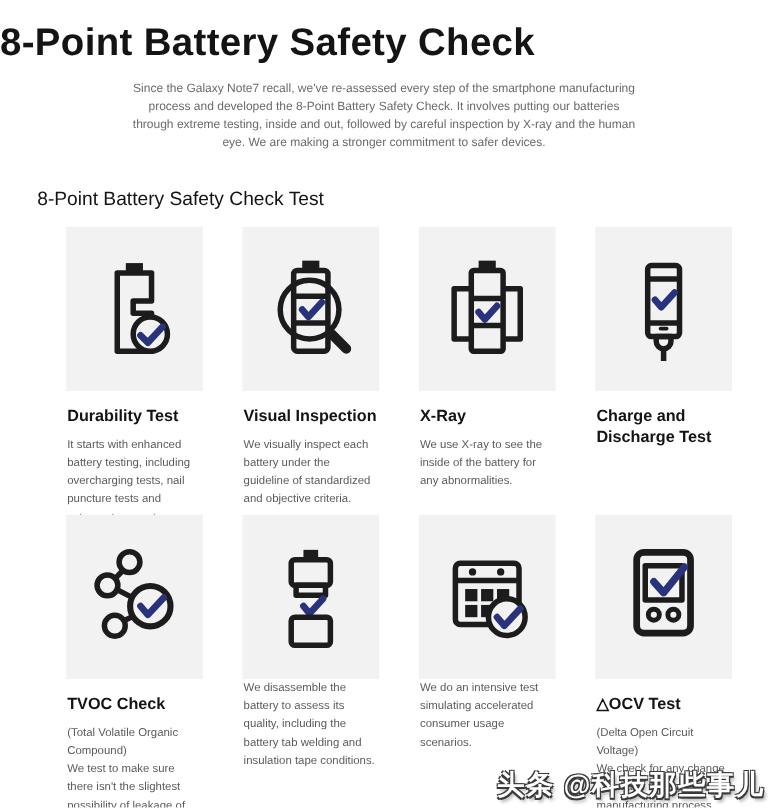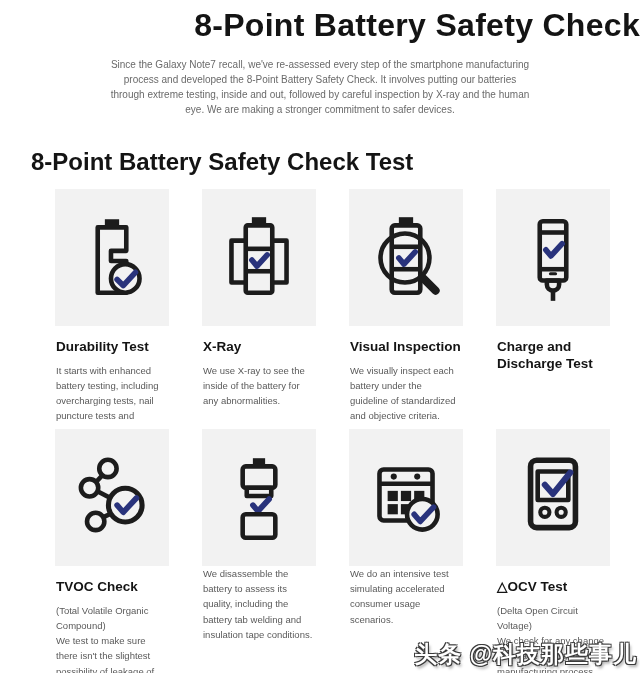--- a/index.html
+++ b/index.html
@@ -8,39 +8,39 @@
   }
   *{box-sizing:border-box;margin:0;padding:0;}
   html,body{width:640px;height:673px;}
   body{
     background:var(--page-bg);
     font-family:"Liberation Sans", sans-serif;
     position:relative;
     overflow:hidden;
   }
   .page-title{
-    margin-top:7px;
-    text-align:right;
+    margin-top:17px;
+    text-align:left;
     font-size:32px;
     font-weight:bold;
     letter-spacing:.3px;
     color:var(--heading-text);
   }
   .intro{
     width:424px;
     margin:13px auto 0;
     text-align:center;
     font-size:10px;
     line-height:1.5;
     color:#6a6a6a;
   }
   .section-heading{
     margin:31px 0 0 31px;
-    font-size:24px;
-    font-weight:bold;
+    font-size:16px;
+    font-weight:normal;
     color:var(--heading-text);
   }
   .grid{
     display:grid;
     grid-template-columns:repeat(4,1fr);
     grid-template-rows:240px auto;
     column-gap:8px;
     padding:0 30px;
     margin-top:13px;
   }
@@ -115,46 +115,46 @@
         <path class="check" d="M55 71 l6 6 l12 -13"></path>
       </svg>
     </div>
     <div class="card-title">Durability Test</div>
     <div class="card-desc">It starts with enhanced battery testing, including overcharging tests, nail puncture tests and extreme temperature stress tests.</div>
   </div>
 
   <div class="card">
     <div class="tile">
       <svg viewBox="0 0 100 100">
-        <rect class="s" x="23" y="33" width="54" height="41"></rect>
-        <rect class="f" x="43" y="10" width="14" height="8"></rect>
-        <rect class="s cw" x="37" y="18" width="26" height="66" rx="2"></rect>
-        <line class="s" x1="37" y1="41" x2="63" y2="41"></line>
-        <line class="s" x1="37" y1="63" x2="63" y2="63"></line>
-        <path class="check" d="M43 52 l5 6 l10 -11"></path>
-      </svg>
-    </div>
-    <div class="card-title">X-Ray</div>
-    <div class="card-desc">We use X-ray to see the inside of the battery for any abnormalities.</div>
-  </div>
-
-  <div class="card">
-    <div class="tile">
-      <svg viewBox="0 0 100 100">
         <rect class="f" x="43" y="10" width="14" height="8"></rect>
         <rect class="s" x="36" y="18" width="28" height="66" rx="3"></rect>
         <line class="s" x1="36" y1="39" x2="64" y2="39"></line>
         <line class="s" x1="36" y1="61" x2="64" y2="61"></line>
         <path class="check" d="M43 50 l5 6 l11 -12"></path>
         <circle class="s" cx="49" cy="50" r="24"></circle>
         <line class="s handle" x1="67" y1="70" x2="79" y2="82"></line>
       </svg>
     </div>
     <div class="card-title">Visual Inspection</div>
     <div class="card-desc">We visually inspect each battery under the guideline of standardized and objective criteria.</div>
+  </div>
+
+  <div class="card">
+    <div class="tile">
+      <svg viewBox="0 0 100 100">
+        <rect class="s" x="23" y="33" width="54" height="41"></rect>
+        <rect class="f" x="43" y="10" width="14" height="8"></rect>
+        <rect class="s cw" x="37" y="18" width="26" height="66" rx="2"></rect>
+        <line class="s" x1="37" y1="41" x2="63" y2="41"></line>
+        <line class="s" x1="37" y1="63" x2="63" y2="63"></line>
+        <path class="check" d="M43 52 l5 6 l10 -11"></path>
+      </svg>
+    </div>
+    <div class="card-title">X-Ray</div>
+    <div class="card-desc">We use X-ray to see the inside of the battery for any abnormalities.</div>
   </div>
 
   <div class="card">
     <div class="tile">
       <svg viewBox="0 0 100 100">
         <rect class="s" x="37" y="14" width="26" height="58" rx="3"></rect>
         <line class="s" x1="37" y1="25" x2="63" y2="25"></line>
         <line class="s" x1="37" y1="61" x2="63" y2="61"></line>
         <rect class="f" x="46" y="64" width="8" height="3" rx="1.5"></rect>
         <path class="check" d="M43 42 l5 6 l11 -12"></path>

